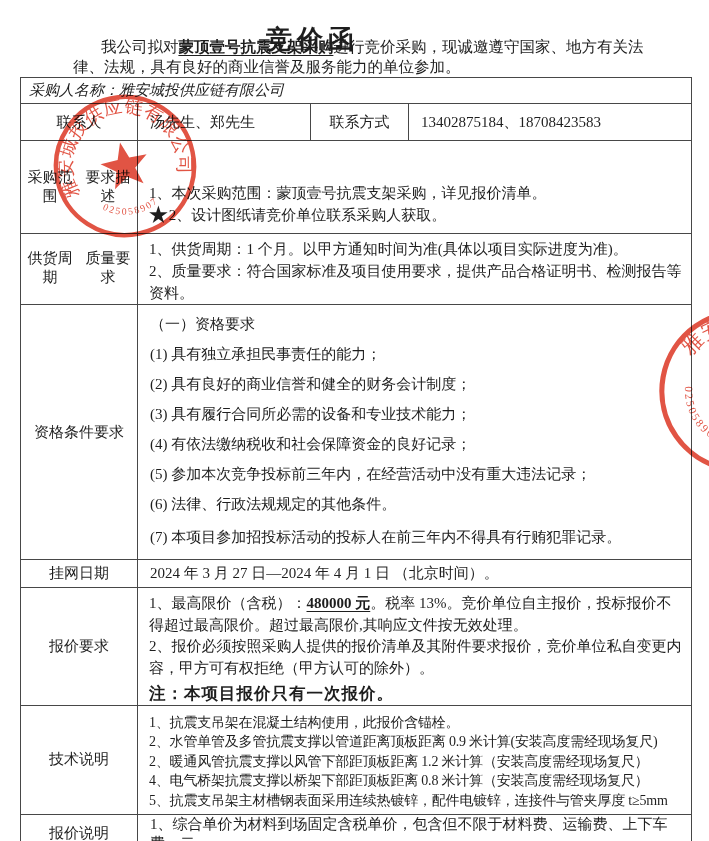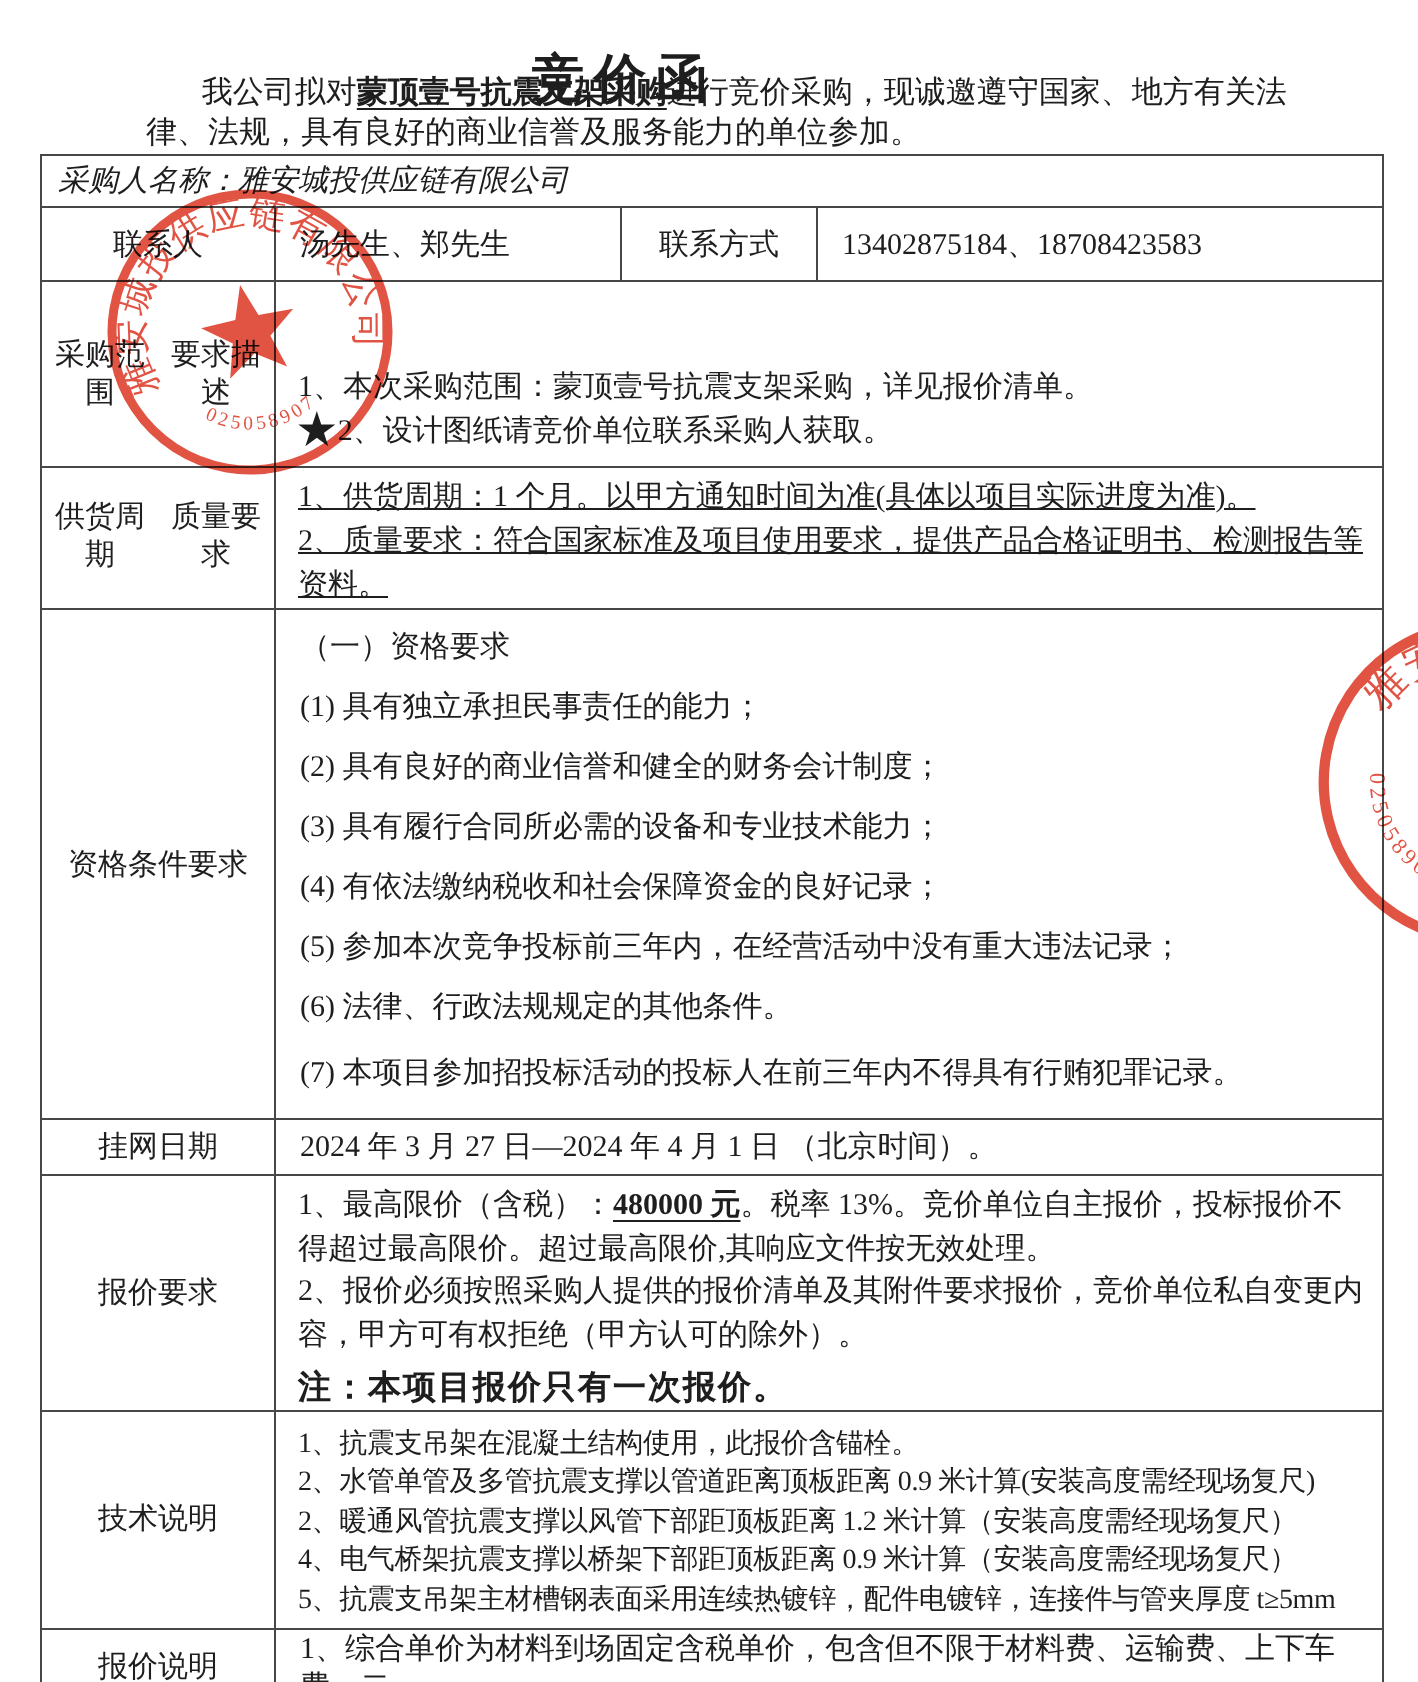--- a/index.html
+++ b/index.html
@@ -27,21 +27,21 @@
   }
   td.label{text-align:center;}
   tr.r1{height:60px;} tr.r2{height:26px;font-style:italic;} tr.r3{height:37px;}
   tr.r4{height:56px;} tr.r5{height:60px;} tr.r6{height:240px;}
   tr.r7{height:28px;} tr.r8{height:109px;} tr.r9{height:109px;} tr.r10{height:26px;}
   .cell-pad{padding:6px 8px;line-height:24px;}
   .two-line-label{display:flex;flex-direction:row;justify-content:flex-start;height:100%;box-sizing:border-box;padding:8px 0 9px;font-family:Liberation Serif, serif;}
   .content-top{vertical-align:top;}
   .scope-content{display:flex;flex-direction:column;justify-content:center;height:100%;box-sizing:border-box;padding:7px 6px 5px 11px;margin-top:36px;}
   .star{font-size:21px;font-weight:bold;vertical-align:-2px;letter-spacing:1px;}
-  .supply-content{padding:4px 6px 0 11px;line-height:22px;text-decoration:underline;}
+  .supply-content{padding:4px 6px 0 11px;line-height:22px;}
   .qual-content{padding:11px 6px 0 12px;}
   .qual-item{line-height:17px;margin:0 0 13px;}
   .qual-item.tight{margin-bottom:16px;}
   .single-line{padding:0 6px 0 12px;}
   .quote-content{padding:5px 8px 0 11px;line-height:21.5px;}
   .quote-note{font-weight:bold;font-size:16.5px;margin-top:4px;letter-spacing:1px;}
   .tech-content{padding:4px 4px 0 11px;font-size:14px;line-height:19.6px;}
   .tech-item{white-space:nowrap;letter-spacing:-0.2px;}
   .seal{position:absolute;color:#dd3a28;opacity:0.87;mix-blend-mode:multiply;pointer-events:none;}
   .seal-1{left:46px;top:91px;}
@@ -145,21 +145,21 @@
     </td>
   </tr>
 
   <tr class="r9">
     <td class="label">技术说明</td>
     <td colspan="3" class="content-top">
       <div class="tech-content">
         <div class="tech-item">1、抗震支吊架在混凝土结构使用，此报价含锚栓。</div>
         <div class="tech-item">2、水管单管及多管抗震支撑以管道距离顶板距离 0.9 米计算(安装高度需经现场复尺)</div>
         <div class="tech-item">2、暖通风管抗震支撑以风管下部距顶板距离 1.2 米计算（安装高度需经现场复尺）</div>
-        <div class="tech-item">4、电气桥架抗震支撑以桥架下部距顶板距离 0.9 米计算（安装高度需经现场复尺）</div>
+        <div class="tech-item">4、电气桥架抗震支撑以桥架下部距顶板距离 0.8 米计算（安装高度需经现场复尺）</div>
         <div class="tech-item">5、抗震支吊架主材槽钢表面采用连续热镀锌，配件电镀锌，连接件与管夹厚度 t≥5mm</div>
       </div>
     </td>
   </tr>
 
   <tr class="r10">
     <td class="label">报价说明</td>
     <td colspan="3">
           <div class="single-line">1、综合单价为材料到场固定含税单价，包含但不限于材料费、运输费、上下车费、二</div>
         </td>

